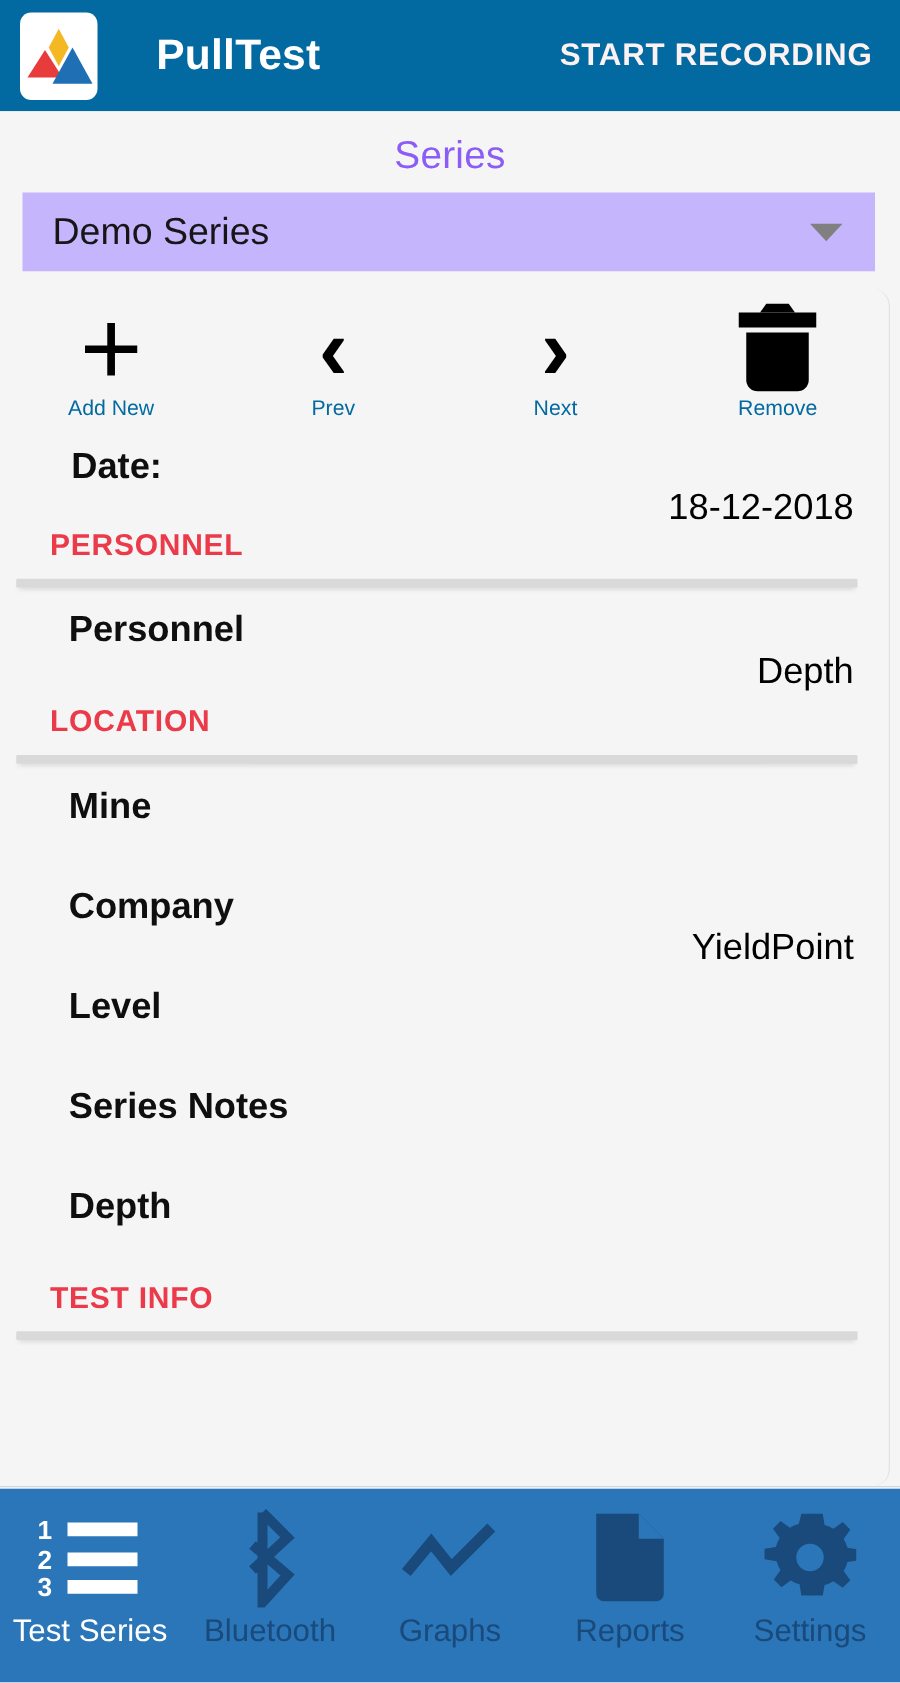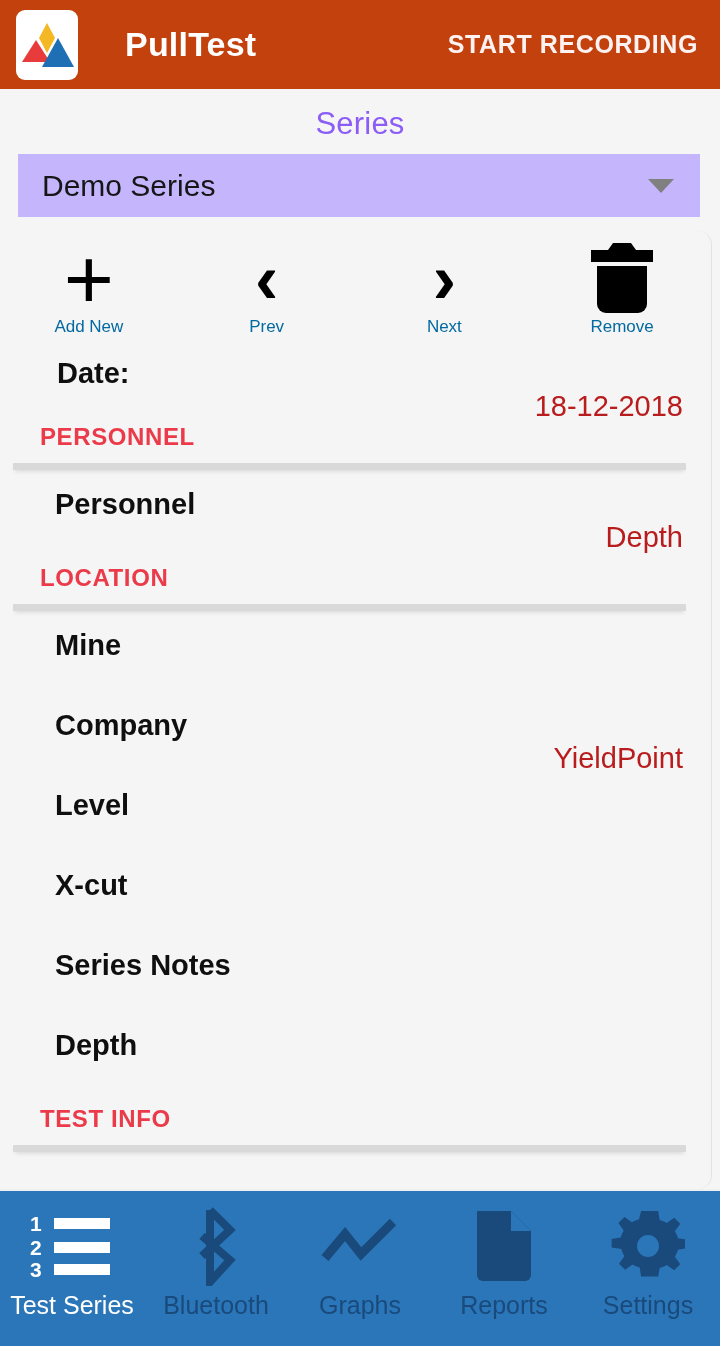--- a/index.html
+++ b/index.html
@@ -14,21 +14,21 @@
     overflow: hidden;
     position: relative;
   }
 
   
   .appbar {
     position: absolute;
     top: 0; left: 0;
     width: 720px;
     height: 89px;
-    background: #c2410c;
+    background: #0369a1;
     display: flex;
     align-items: center;
     box-sizing: border-box;
     padding: 0 22px 0 16px;
   }
   .logo {
     width: 62px;
     height: 70px;
     background: #ffffff;
     border-radius: 9px;
@@ -146,21 +146,21 @@
     flex-direction: column;
   }
   .row .k {
     font-size: 29px;
     font-weight: bold;
     color: #0f0f0f;
   }
   .row .v {
     margin-left: auto;
     font-size: 29px;
-    color: #b91c1c;
+    color: #000000;
   }
   .row.date { height: 72px; padding-left: 57px; padding-top: 20px; }
   .row.tall { height: 80px; padding-top: 18px; }
 
   .section-head {
     font-size: 24px;
     font-weight: bold;
     color: #eb3b4a;
     letter-spacing: 0.6px;
     padding: 14px 0 0 40px;
@@ -293,24 +293,20 @@
     </div>
     <div class="row tall">
       <span class="k">Company</span>
       <span class="v">YieldPoint</span>
     </div>
     <div class="row tall">
       <span class="k">Level</span>
       <span class="v"></span>
     </div>
     <div class="row tall">
-      <span class="k">X-cut</span>
-      <span class="v"></span>
-    </div>
-    <div class="row tall">
       <span class="k">Series Notes</span>
       <span class="v"></span>
     </div>
     <div class="row tall">
       <span class="k">Depth</span>
       <span class="v"></span>
     </div>
 
     <div class="section-head">TEST INFO</div>
     <div class="divider-wrap">

